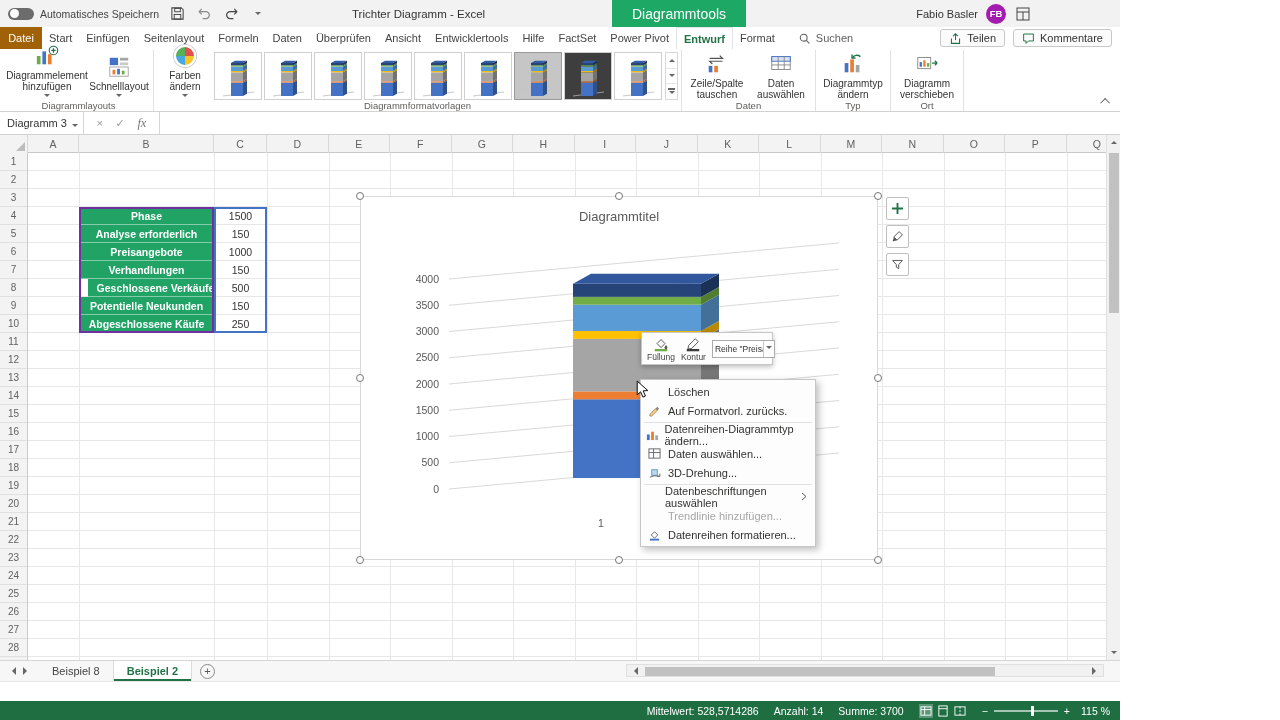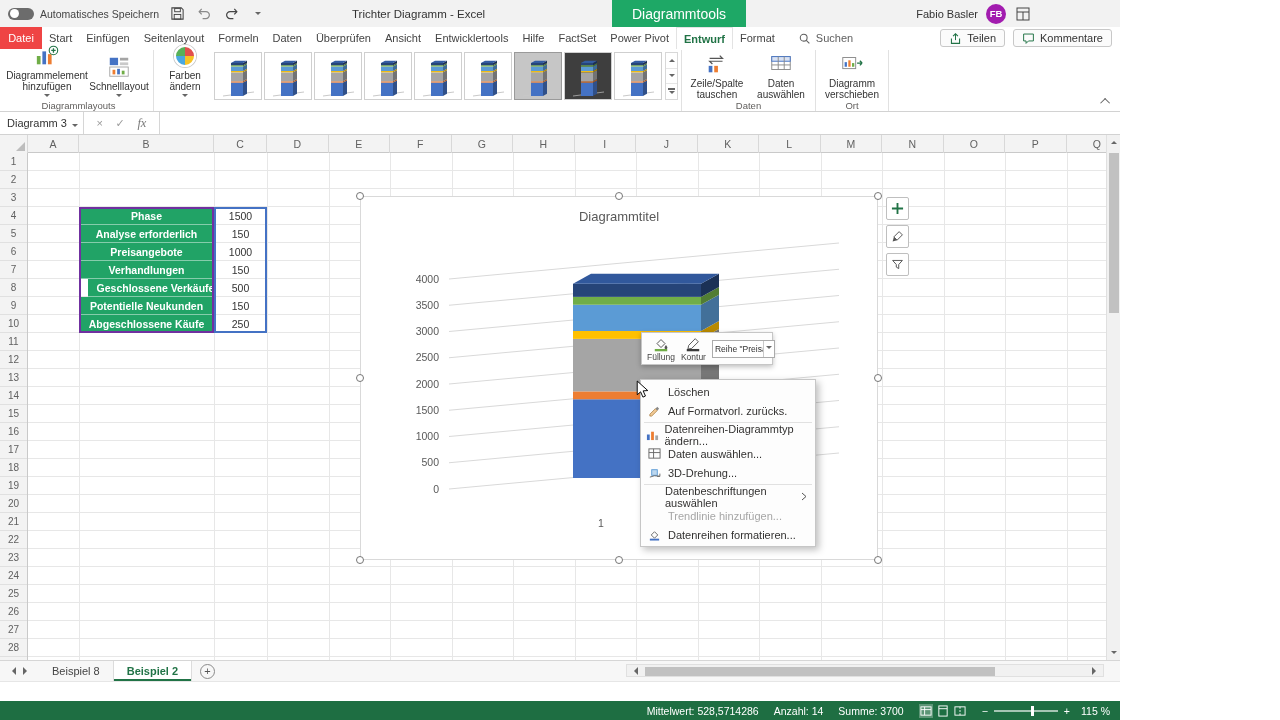--- a/index.html
+++ b/index.html
@@ -17,21 +17,21 @@
   .as-label{font-size:10.5px;color:#444;}
   .qbtn{width:18px;height:18px;display:flex;align-items:center;justify-content:center;}
   .doc-title{position:absolute;left:352px;top:0;height:27px;display:flex;align-items:center;font-size:11.5px;color:#333;}
   .ctx-chip{position:absolute;left:612px;top:0;width:134px;height:27px;background:#1EA866;color:#fff;display:flex;align-items:center;justify-content:center;font-size:14px;}
   .tb-right{position:absolute;right:88px;top:0;height:27px;display:flex;align-items:center;gap:8px;}
   .uname{font-size:11px;color:#333;}
   .avatar{width:20px;height:20px;border-radius:50%;background:#a21caf;color:#fff;font-size:9.5px;font-weight:700;display:flex;align-items:center;justify-content:center;}
 
   
   .tabrow{position:absolute;left:0;top:27px;width:100%;height:22px;background:#fff;display:flex;align-items:stretch;border-bottom:0;}
-  .file-tab{width:42px;background:#ef4444;color:#fff;display:flex;align-items:center;justify-content:center;font-size:11px;}
+  .file-tab{width:42px;background:#a16207;color:#fff;display:flex;align-items:center;justify-content:center;font-size:11px;}
   .tabs{display:flex;align-items:stretch;}
   .rtab{display:flex;align-items:center;padding:0 7px;font-size:11px;color:#444;}
   .rtab.active{color:#217346;font-weight:700;background:#fff;border:1px solid #E3E3E3;border-bottom:none;}
   .ribbon-search{display:flex;align-items:center;gap:5px;margin-left:16px;color:#5F5F5F;font-size:11px;}
   .tabrow-right{position:absolute;right:8px;top:2px;display:flex;gap:8px;}
   .pill-btn{display:flex;align-items:center;gap:5px;border:1px solid #C8C8C8;border-radius:3px;background:#FBFBFB;padding:1px 8px;font-size:11px;color:#333;height:18px;}
 
   
   .ribbon{position:absolute;left:0;top:49px;width:100%;height:63px;background:#fff;border-bottom:1px solid #D2D2D2;display:flex;padding:1px 4px 0 4px;}
   .rgroup{display:flex;flex-direction:column;border-right:1px solid #E1E1E1;padding:0 3px;}
@@ -463,20 +463,21 @@
             </div>
           <div class="gal-btn">
               <span class="tri-dn"></span>
             </div>
           <div class="gal-btn" style="flex-direction:column;border-bottom:none">
               <span class="more-bar"></span>
               <span class="tri-dn"></span>
             </div>
         </div>
       </div>
+      <div class="rgroup-label">Diagrammformatvorlagen</div>
     </div>
 
     <div class="rgroup" style="border-left:1px solid #E1E1E1">
       <div class="rgroup-body">
         <div class="bigbtn" style="width:64px">
           <span class="bicon">
             <svg width="24" height="24" viewBox="0 0 26 26">
                 <rect x="4" y="15" width="4" height="7" fill="#4472C4"></rect>
                 <rect x="10" y="15" width="4" height="7" fill="#ED7D31"></rect>
                 <path d="M5 7h14l-3-3M19 10H5l3 3" fill="none" stroke="#555" stroke-width="1.3"></path>
@@ -493,20 +494,37 @@
                 <line x1="10" y1="5" x2="10" y2="19" stroke="#888"></line>
                 <line x1="16.5" y1="5" x2="16.5" y2="19" stroke="#888"></line>
               </svg>
           </span>
           <span class="blabel">Daten auswählen</span>
         </div>
       </div>
       <div class="rgroup-label">Daten</div>
     </div>
 
+    <div class="rgroup">
+      <div class="rgroup-body">
+        <div class="bigbtn" style="width:68px">
+          <span class="bicon">
+            <svg width="24" height="24" viewBox="0 0 26 26">
+                <rect x="4" y="12" width="4" height="10" fill="#4472C4"></rect>
+                <rect x="10" y="8" width="4" height="14" fill="#ED7D31"></rect>
+                <rect x="16" y="14" width="4" height="8" fill="#A5A5A5"></rect>
+                <path d="M21 5a6 6 0 0 0-9 1.5" fill="none" stroke="#217346" stroke-width="1.5"></path>
+                <path d="M12 2.8v3.7h3.7" fill="none" stroke="#217346" stroke-width="1.5"></path>
+              </svg>
+          </span>
+          <span class="blabel">Diagrammtyp ändern</span>
+        </div>
+      </div>
+      <div class="rgroup-label">Typ</div>
+    </div>
 
     <div class="rgroup">
       <div class="rgroup-body">
         <div class="bigbtn" style="width:66px">
           <span class="bicon">
             <svg width="24" height="24" viewBox="0 0 26 26">
                 <rect x="3" y="6" width="14" height="12" fill="#fff" stroke="#888"></rect>
                 <rect x="5" y="11" width="2.5" height="5" fill="#4472C4"></rect>
                 <rect x="9" y="9" width="2.5" height="7" fill="#ED7D31"></rect>
                 <rect x="13" y="12" width="2.5" height="4" fill="#70AD47"></rect>

